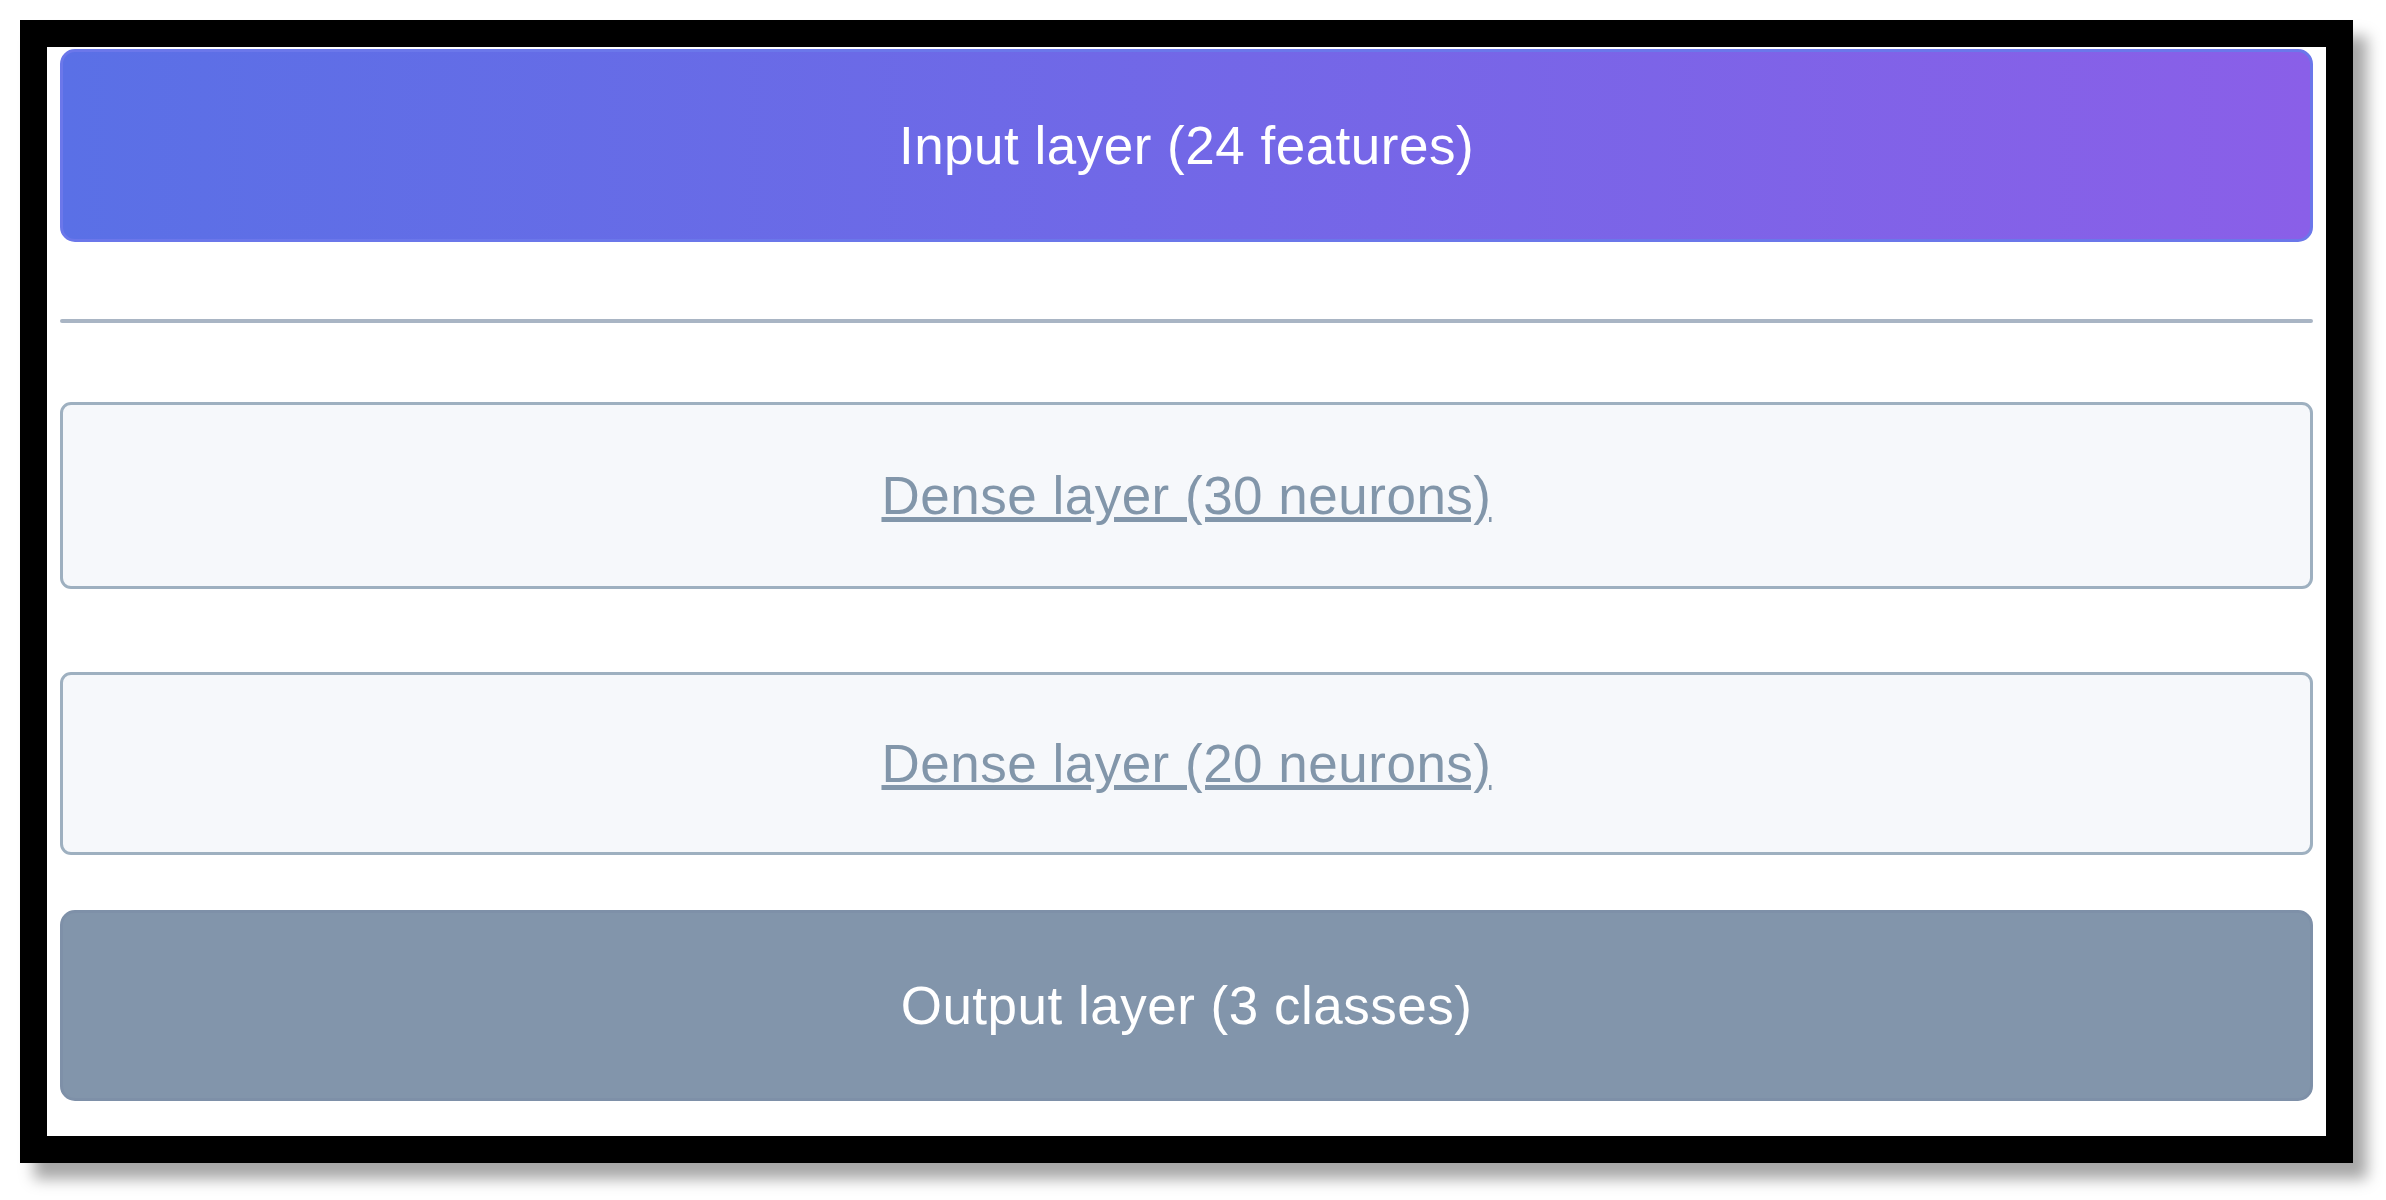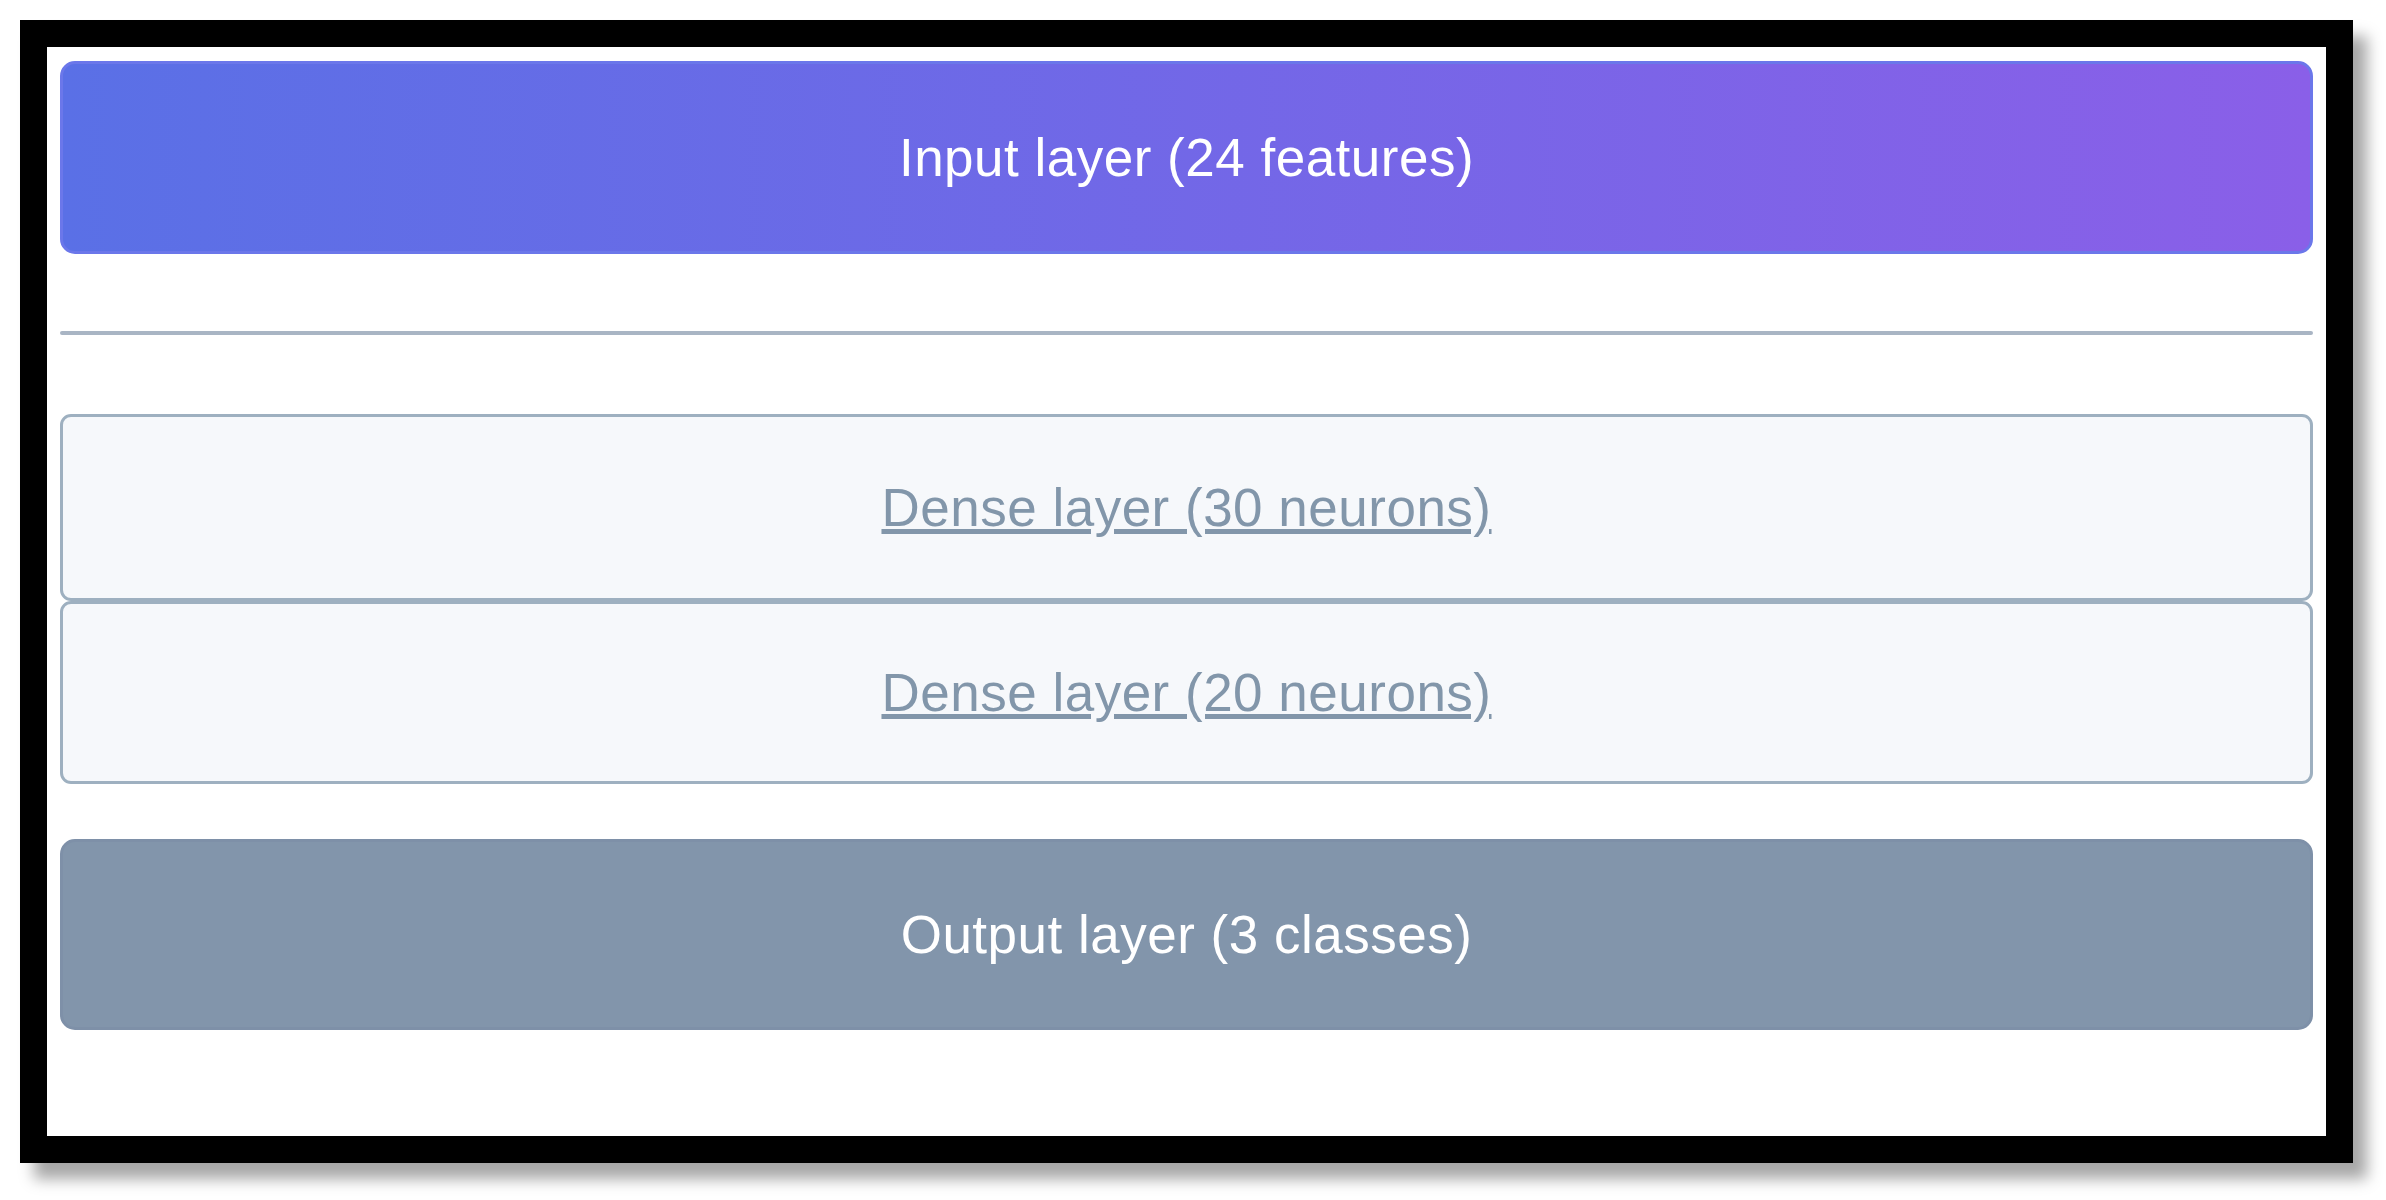--- a/index.html
+++ b/index.html
@@ -36,21 +36,21 @@
     box-sizing: border-box;
     width: 100%;
     display: flex;
     align-items: center;
     justify-content: center;
     font-size: 53px;
     letter-spacing: 0.5px;
   }
 
   .layer-input {
-    margin-top: 14px;
+    margin-top: 2px;
     height: 193px;
     border-radius: 15px;
     border: 3px solid var(--input-border, #6b77ea);
     background: linear-gradient(90deg,
       var(--input-gradient-start, #5a70e6),
       var(--input-gradient-end, #8a5fe8));
     color: var(--label-text-light, #ffffff);
   }
 
   .divider {
@@ -68,20 +68,21 @@
     color: var(--dense-text, #8296aa);
     text-decoration: underline;
   }
 
   .layer-dense-1 {
     margin-top: 79px;
     height: 187px;
   }
 
   .layer-dense-2 {
+    margin-top: 83px;
     height: 183px;
   }
 
   .layer-output {
     margin-top: 55px;
     height: 191px;
     border-radius: 15px;
     border: 3px solid var(--output-border, #7e90a8);
     background: var(--output-bg, #8295ab);
     color: var(--label-text-light, #ffffff);

